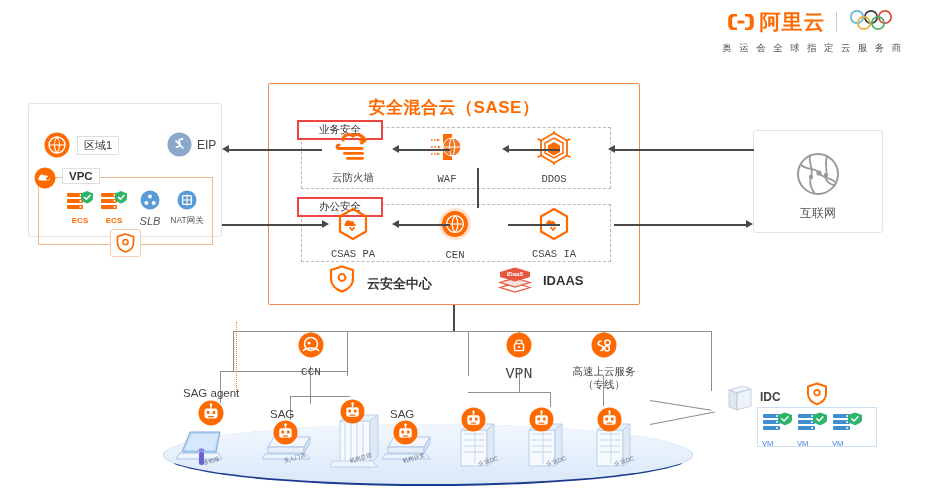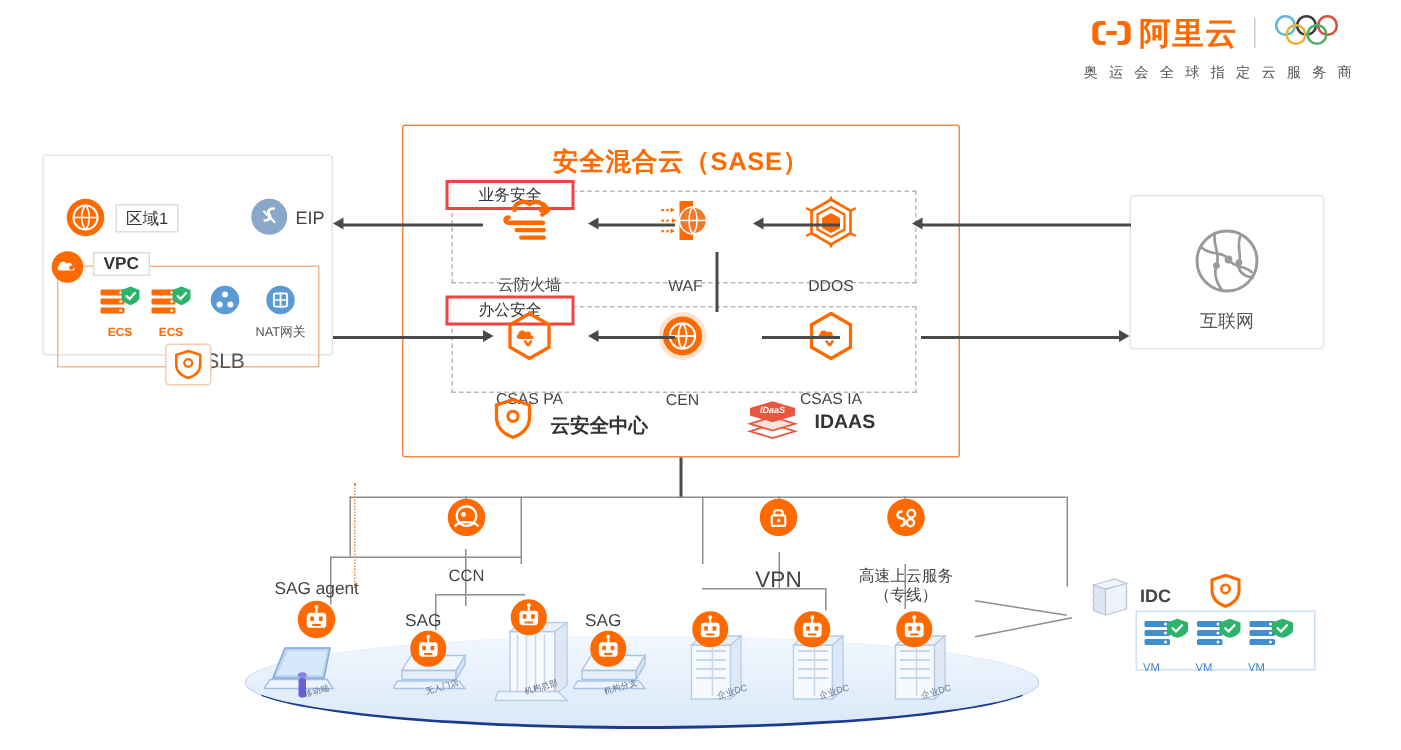--- a/index.html
+++ b/index.html
@@ -36,21 +36,21 @@
     position:absolute; border:1.3px dashed #b9b9b9; background:transparent;
   }
   .dash-tag {
     position:absolute; background:#fff; border:2px solid #ef4444;
     font-size:10.5px; color:#333; padding:1px 20px; white-space:nowrap;
     font-weight:normal;
   }
 
   
   .node { position:absolute; text-align:center; width:90px; }
-  .node .lbl { font-size:10.5px; color:#444; margin-top:20px; line-height:1.25; white-space:pre-line;}
+  .node .lbl { font-size:10.5px; color:#444; margin-top:8px; line-height:1.25; white-space:pre-line;font-family:Liberation Mono, monospace;}
   .ico { display:block; margin:0 auto; }
 
   
   .hline { position:absolute; height:1.6px; background:#4a4a4a; }
   .vline { position:absolute; width:1.6px; background:#4a4a4a; }
   .thin-h { position:absolute; height:1px; background:#8e8e8e; }
   .thin-v { position:absolute; width:1px; background:#8e8e8e; }
   .dot-v { position:absolute; width:0; border-left:1.5px dotted #f0883c; }
 
   .arrow-l, .arrow-r {
@@ -168,21 +168,21 @@
     <div style="font-size:8px;font-weight:bold;color:#ff6a00;margin-top:-2px;">ECS</div>
   </div>
 
   <div class="abs" style="left:106px; top:86px; width:30px; text-align:center;">
     <svg width="20" height="20" viewBox="0 0 20 20">
       <circle cx="10" cy="10" r="9.5" fill="#5b9bd5"></circle>
       <circle cx="10" cy="6.4" r="2" fill="#fff"></circle>
       <circle cx="6.4" cy="13" r="2" fill="#fff"></circle>
       <circle cx="13.6" cy="13" r="2" fill="#fff"></circle>
     </svg>
-    <div style="font-size:14px;color:#555;margin-top:17px;">SLB</div>
+    <div style="font-size:11px;color:#555;margin-top:1px;font-style:italic;">SLB</div>
   </div>
 
   <div class="abs" style="left:136px; top:86px; width:44px; text-align:center;">
     <svg width="20" height="20" viewBox="0 0 20 20">
       <circle cx="10" cy="10" r="9.5" fill="#5b9bd5"></circle>
       <rect x="5.6" y="5.6" width="8.8" height="8.8" rx="1" fill="none" stroke="#fff" stroke-width="1.3"></rect>
       <path d="M10 4.6 V15.4 M5.6 10 H14.4" stroke="#fff" stroke-width="1.1"></path>
     </svg>
     <div style="font-size:8.5px;color:#555;margin-top:1px;">NAT网关</div>
   </div>
@@ -206,21 +206,21 @@
     <svg class="ico" width="42" height="32" viewBox="0 0 42 32">
       <path d="M11 8 C11 3 17 1 21 4 C25 1 31 3 31 8 L28.5 8" fill="none" stroke="#ff6a00" stroke-width="3" stroke-linecap="round"></path>
       <path d="M30.5 4.5 L33.5 8 L29.5 11" fill="none" stroke="#ff6a00" stroke-width="3" stroke-linecap="round" stroke-linejoin="round"></path>
       <path d="M7 13 C5 13 4 15.5 6.6 16.5 L30 16.5" fill="none" stroke="#ff6a00" stroke-width="3" stroke-linecap="round"></path>
       <rect x="11" y="20" width="21" height="2.8" rx="1.4" fill="#ff6a00"></rect>
       <rect x="14" y="25" width="18" height="2.8" rx="1.4" fill="#ff6a00"></rect>
     </svg>
     <div class="lbl">云防火墙</div>
   </div>
 
-  <div class="node" style="left:143px; top:47px; width:90px;">
+  <div class="node" style="left:133px; top:47px; width:90px;">
     <svg class="ico" width="38" height="34" viewBox="0 0 38 34">
       <rect x="15" y="3" width="9" height="26" fill="#ff6a00"></rect>
       <circle cx="24" cy="16" r="9" fill="#f07a2a"></circle>
       <circle cx="24" cy="16" r="9" fill="none" stroke="#fff" stroke-width="1"></circle>
       <path d="M15 16 H33 M24 7 C20.5 10.5 20.5 21.5 24 25 M24 7 C27.5 10.5 27.5 21.5 24 25" fill="none" stroke="#fff" stroke-width="1"></path>
       <path d="M3 9 H8 M3 16 H9 M3 23 H8" stroke="#ff6a00" stroke-width="1.5" stroke-dasharray="1.6 1.6"></path>
       <path d="M9 7.5 L12 9 L9 10.5 M10 14.5 L13 16 L10 17.5 M9 21.5 L12 23 L9 24.5" fill="#ff6a00"></path>
     </svg>
     <div class="lbl">WAF</div>
   </div>

